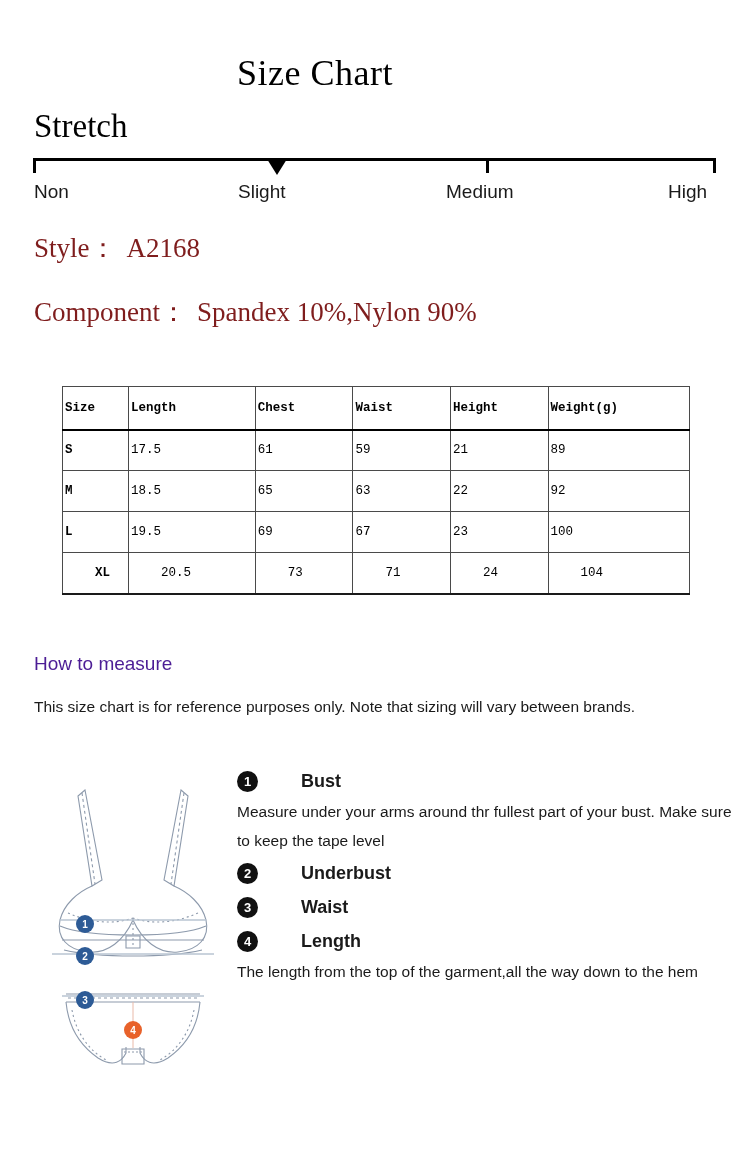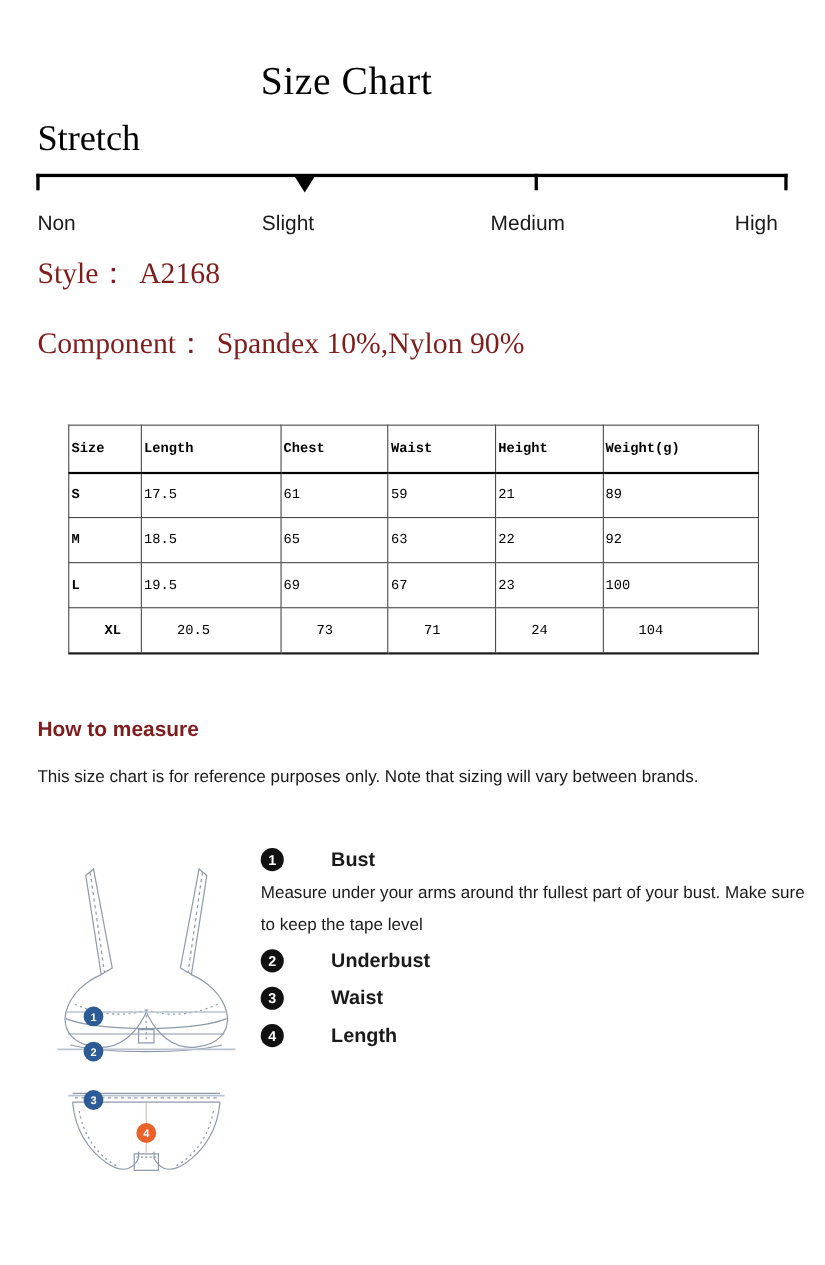--- a/index.html
+++ b/index.html
@@ -58,21 +58,21 @@
   .scale-marker {
     position: absolute;
     top: 1px; left: 234px;
     width: 0; height: 0;
     border-left: 10px solid transparent;
     border-right: 10px solid transparent;
     border-top: 16px solid #000;
   }
   .scale-labels {
     position: absolute;
-    left: 30px; top: 193px;
+    left: 30px; top: 181px;
     width: 690px; height: 28px; text-align: center;
   }
   .scale-labels span {
     position: absolute;
     font-family: "Liberation Sans", sans-serif;
     font-size: 19px;
     color: #1a1a1a;
     white-space: nowrap;
   }
   .lbl-non    { left: 4px; }
@@ -124,22 +124,22 @@
   table.size-table tbody td:first-child { font-weight: 700; }
   table.size-table thead th:first-child,
   table.size-table tbody td:first-child { width: 66px; }
   table.size-table tbody tr:last-child td { border-bottom: 2px solid #1a1a1a; padding-left: 32px; }
 
   
   .htm-heading {
     position: absolute;
     left: 34px; top: 653px;
     font-size: 19px;
-    font-weight: 700;
-    color: #7f1d1d;
+    font-weight: 400;
+    color: #4c1d95;
   }
   .htm-note {
     position: absolute;
     left: 34px; top: 698px;
     width: 690px;
     font-size: 15.5px;
     color: #1a1a1a;
   }
 
   
@@ -346,14 +346,15 @@
       <div class="step-head">
         <span class="step-badge">3</span>
         <span class="step-title">Waist</span>
       </div>
     </div>
     <div class="step">
       <div class="step-head">
         <span class="step-badge">4</span>
         <span class="step-title">Length</span>
       </div>
+      <div class="step-body">The length from the top of the garment,all the way down to the hem</div>
     </div>
   </div>
 
 </body></html>

